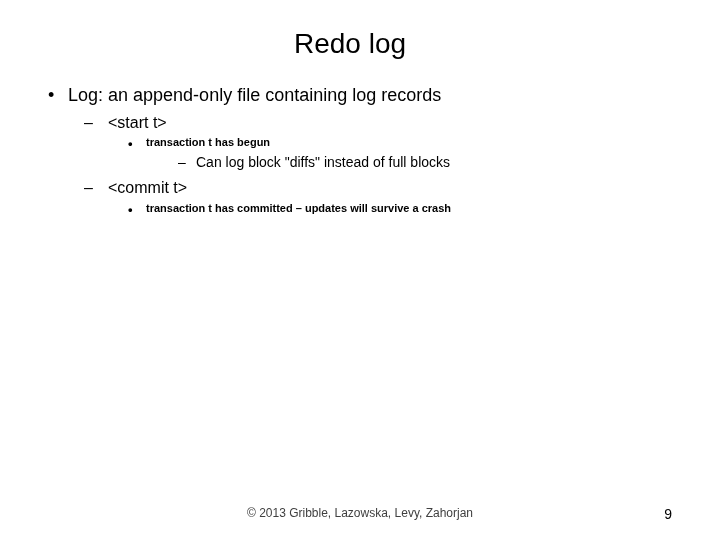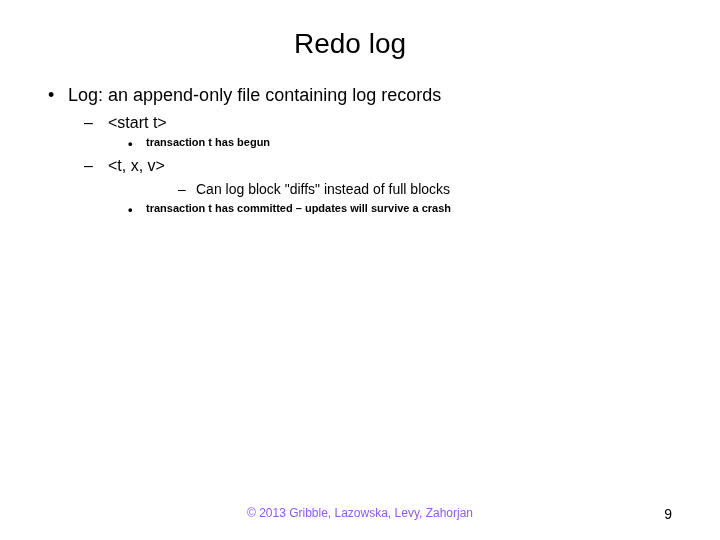--- a/index.html
+++ b/index.html
@@ -96,43 +96,43 @@
     top: 0;
   }
 
   .footer {
     position: absolute;
     bottom: 20px;
     left: 0;
     width: 720px;
     text-align: center;
     font-size: 12px;
-    color: #8b5cf6;
+    color: #404040;
   }
   .pagenum {
     position: absolute;
     bottom: 18px;
     right: 28px;
     font-size: 14px;
   }
 </style>
 </head>
 <body>
 
 <div class="slide">
 
   <div class="title">Redo log</div>
 
   <div class="content">
     <ul>
       <li class="l1">Log:  an append-only file containing log records</li>
         <li class="l2">&lt;start t&gt;</li>
           <li class="l3">transaction t has begun</li>
-        <li class="l2">&lt;t, x, v&gt;</li>
             <li class="l4">Can log block "diffs" instead of full blocks</li>
+        <li class="l2">&lt;commit t&gt;</li>
           <li class="l3">transaction t has committed – updates will survive a crash</li>
     </ul>
   </div>
 
   <div class="footer">© 2013 Gribble, Lazowska, Levy, Zahorjan</div>
   <div class="pagenum">9</div>
 
 </div>
 
 </body></html>

